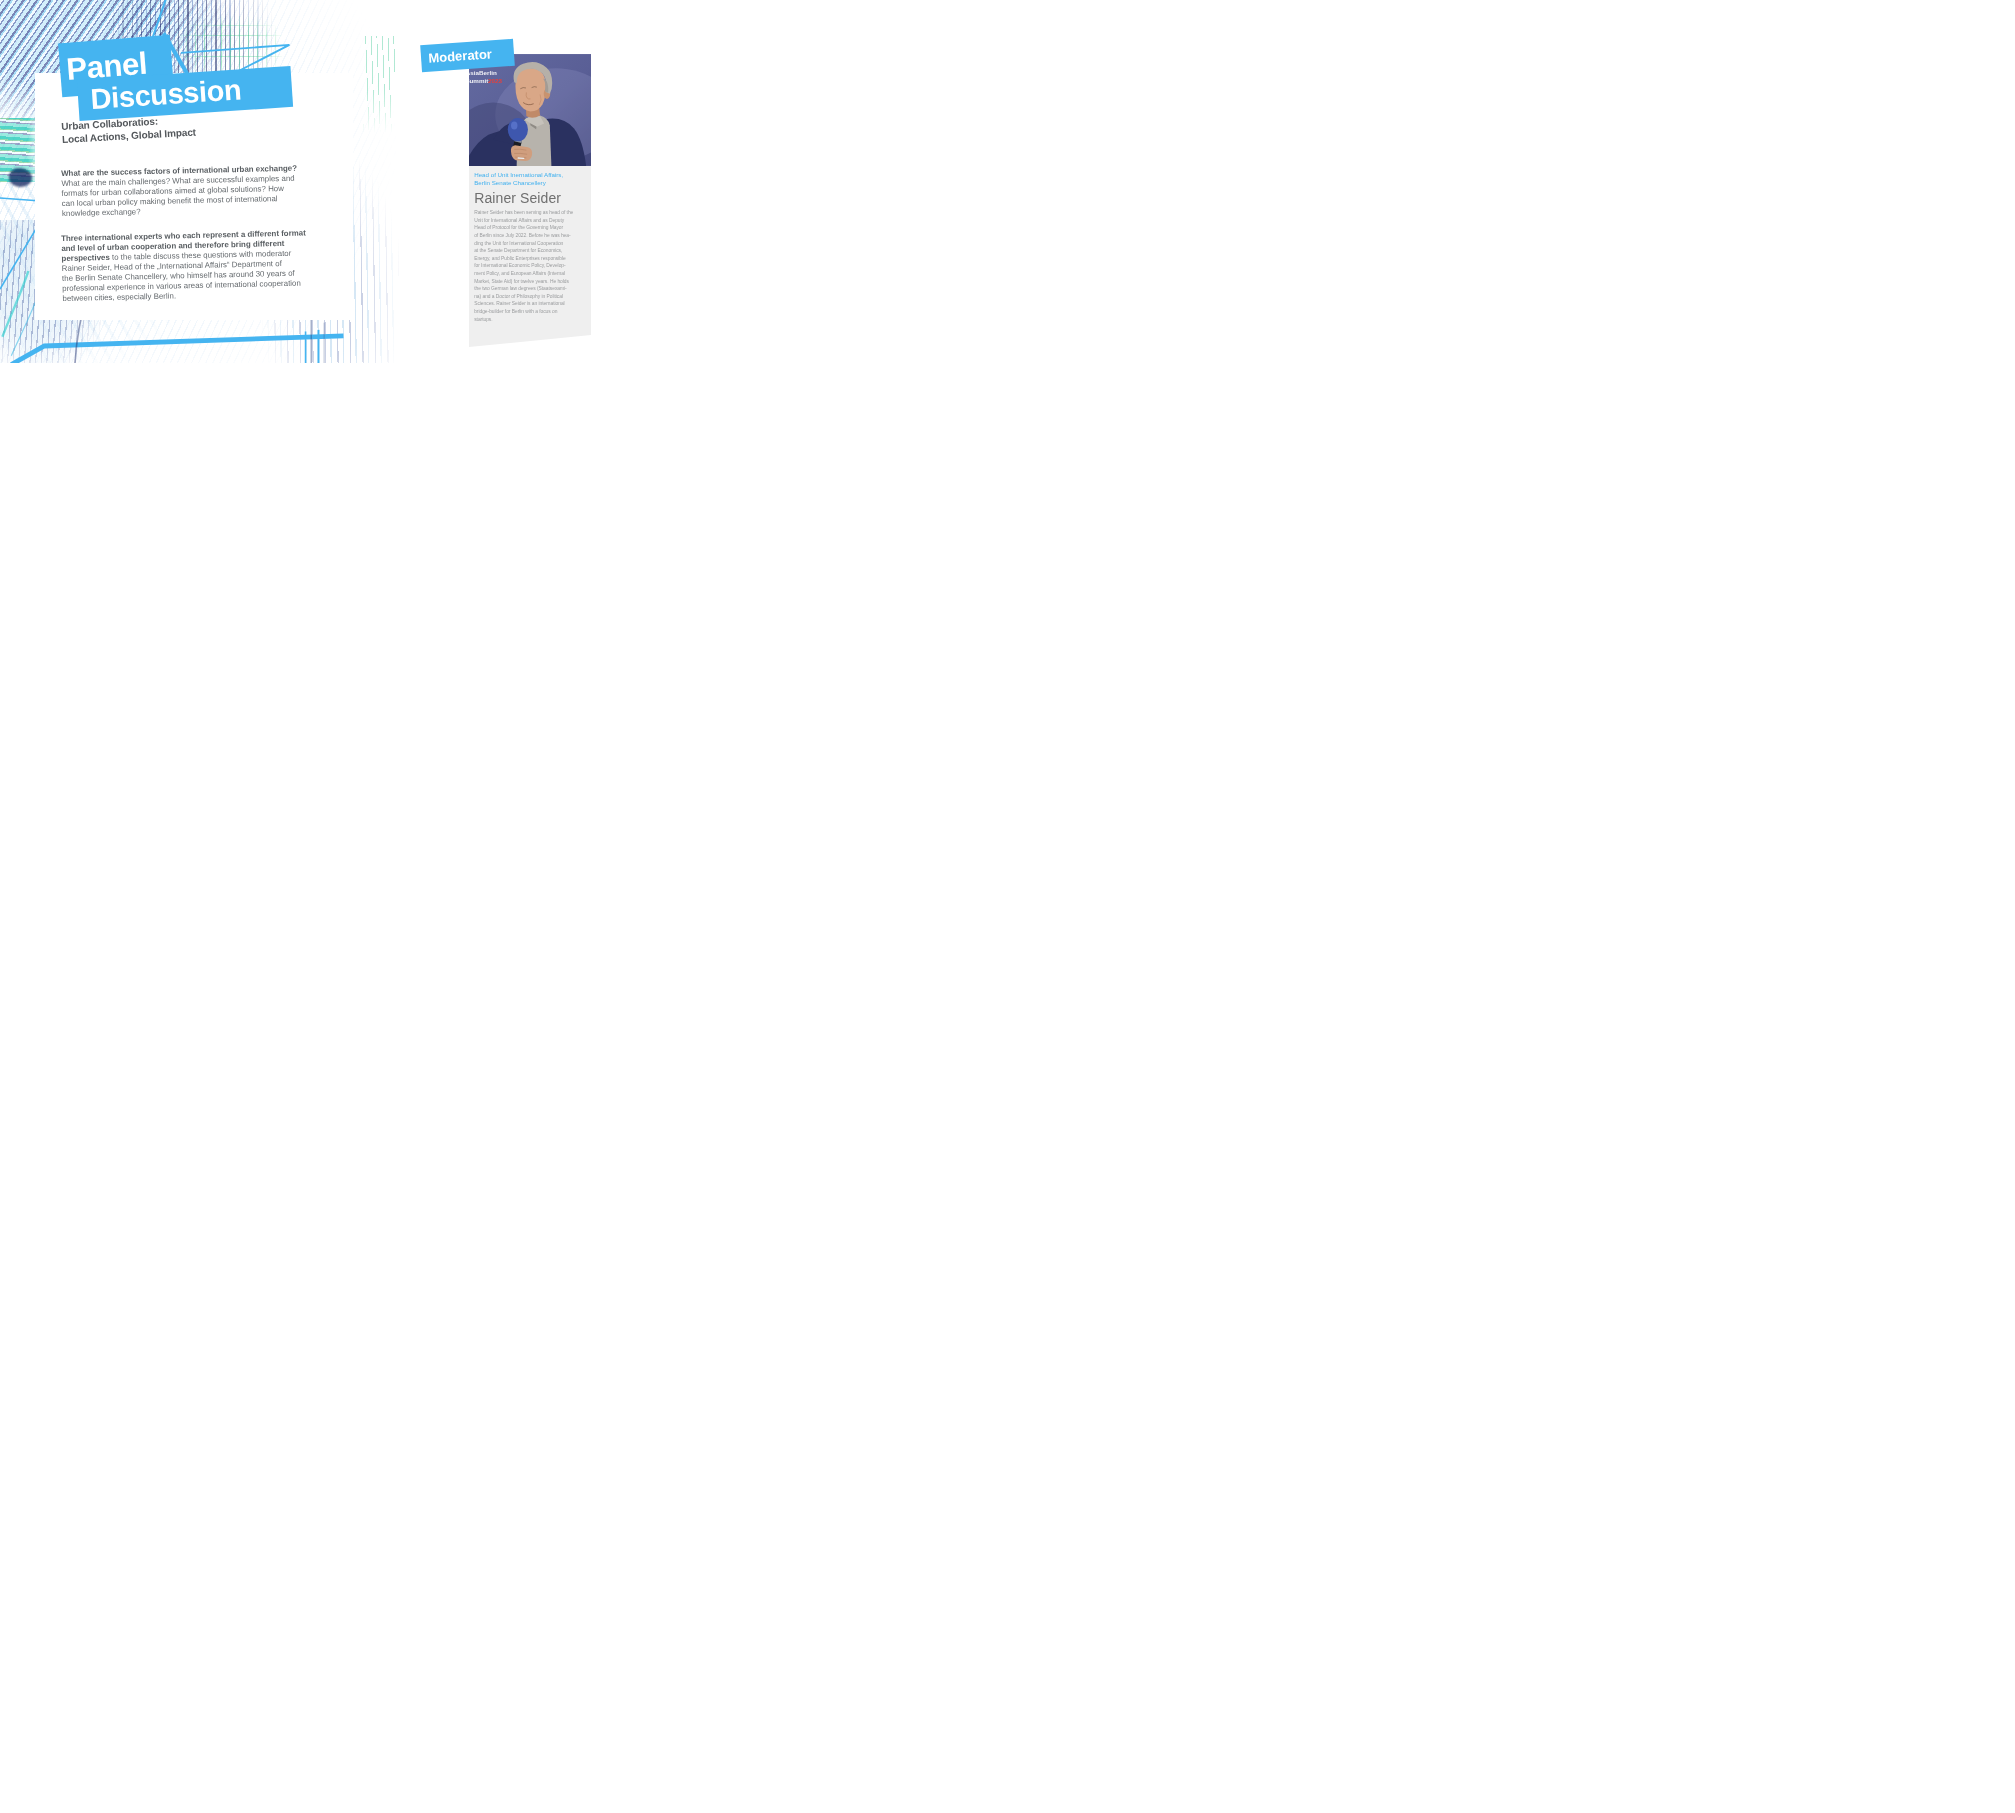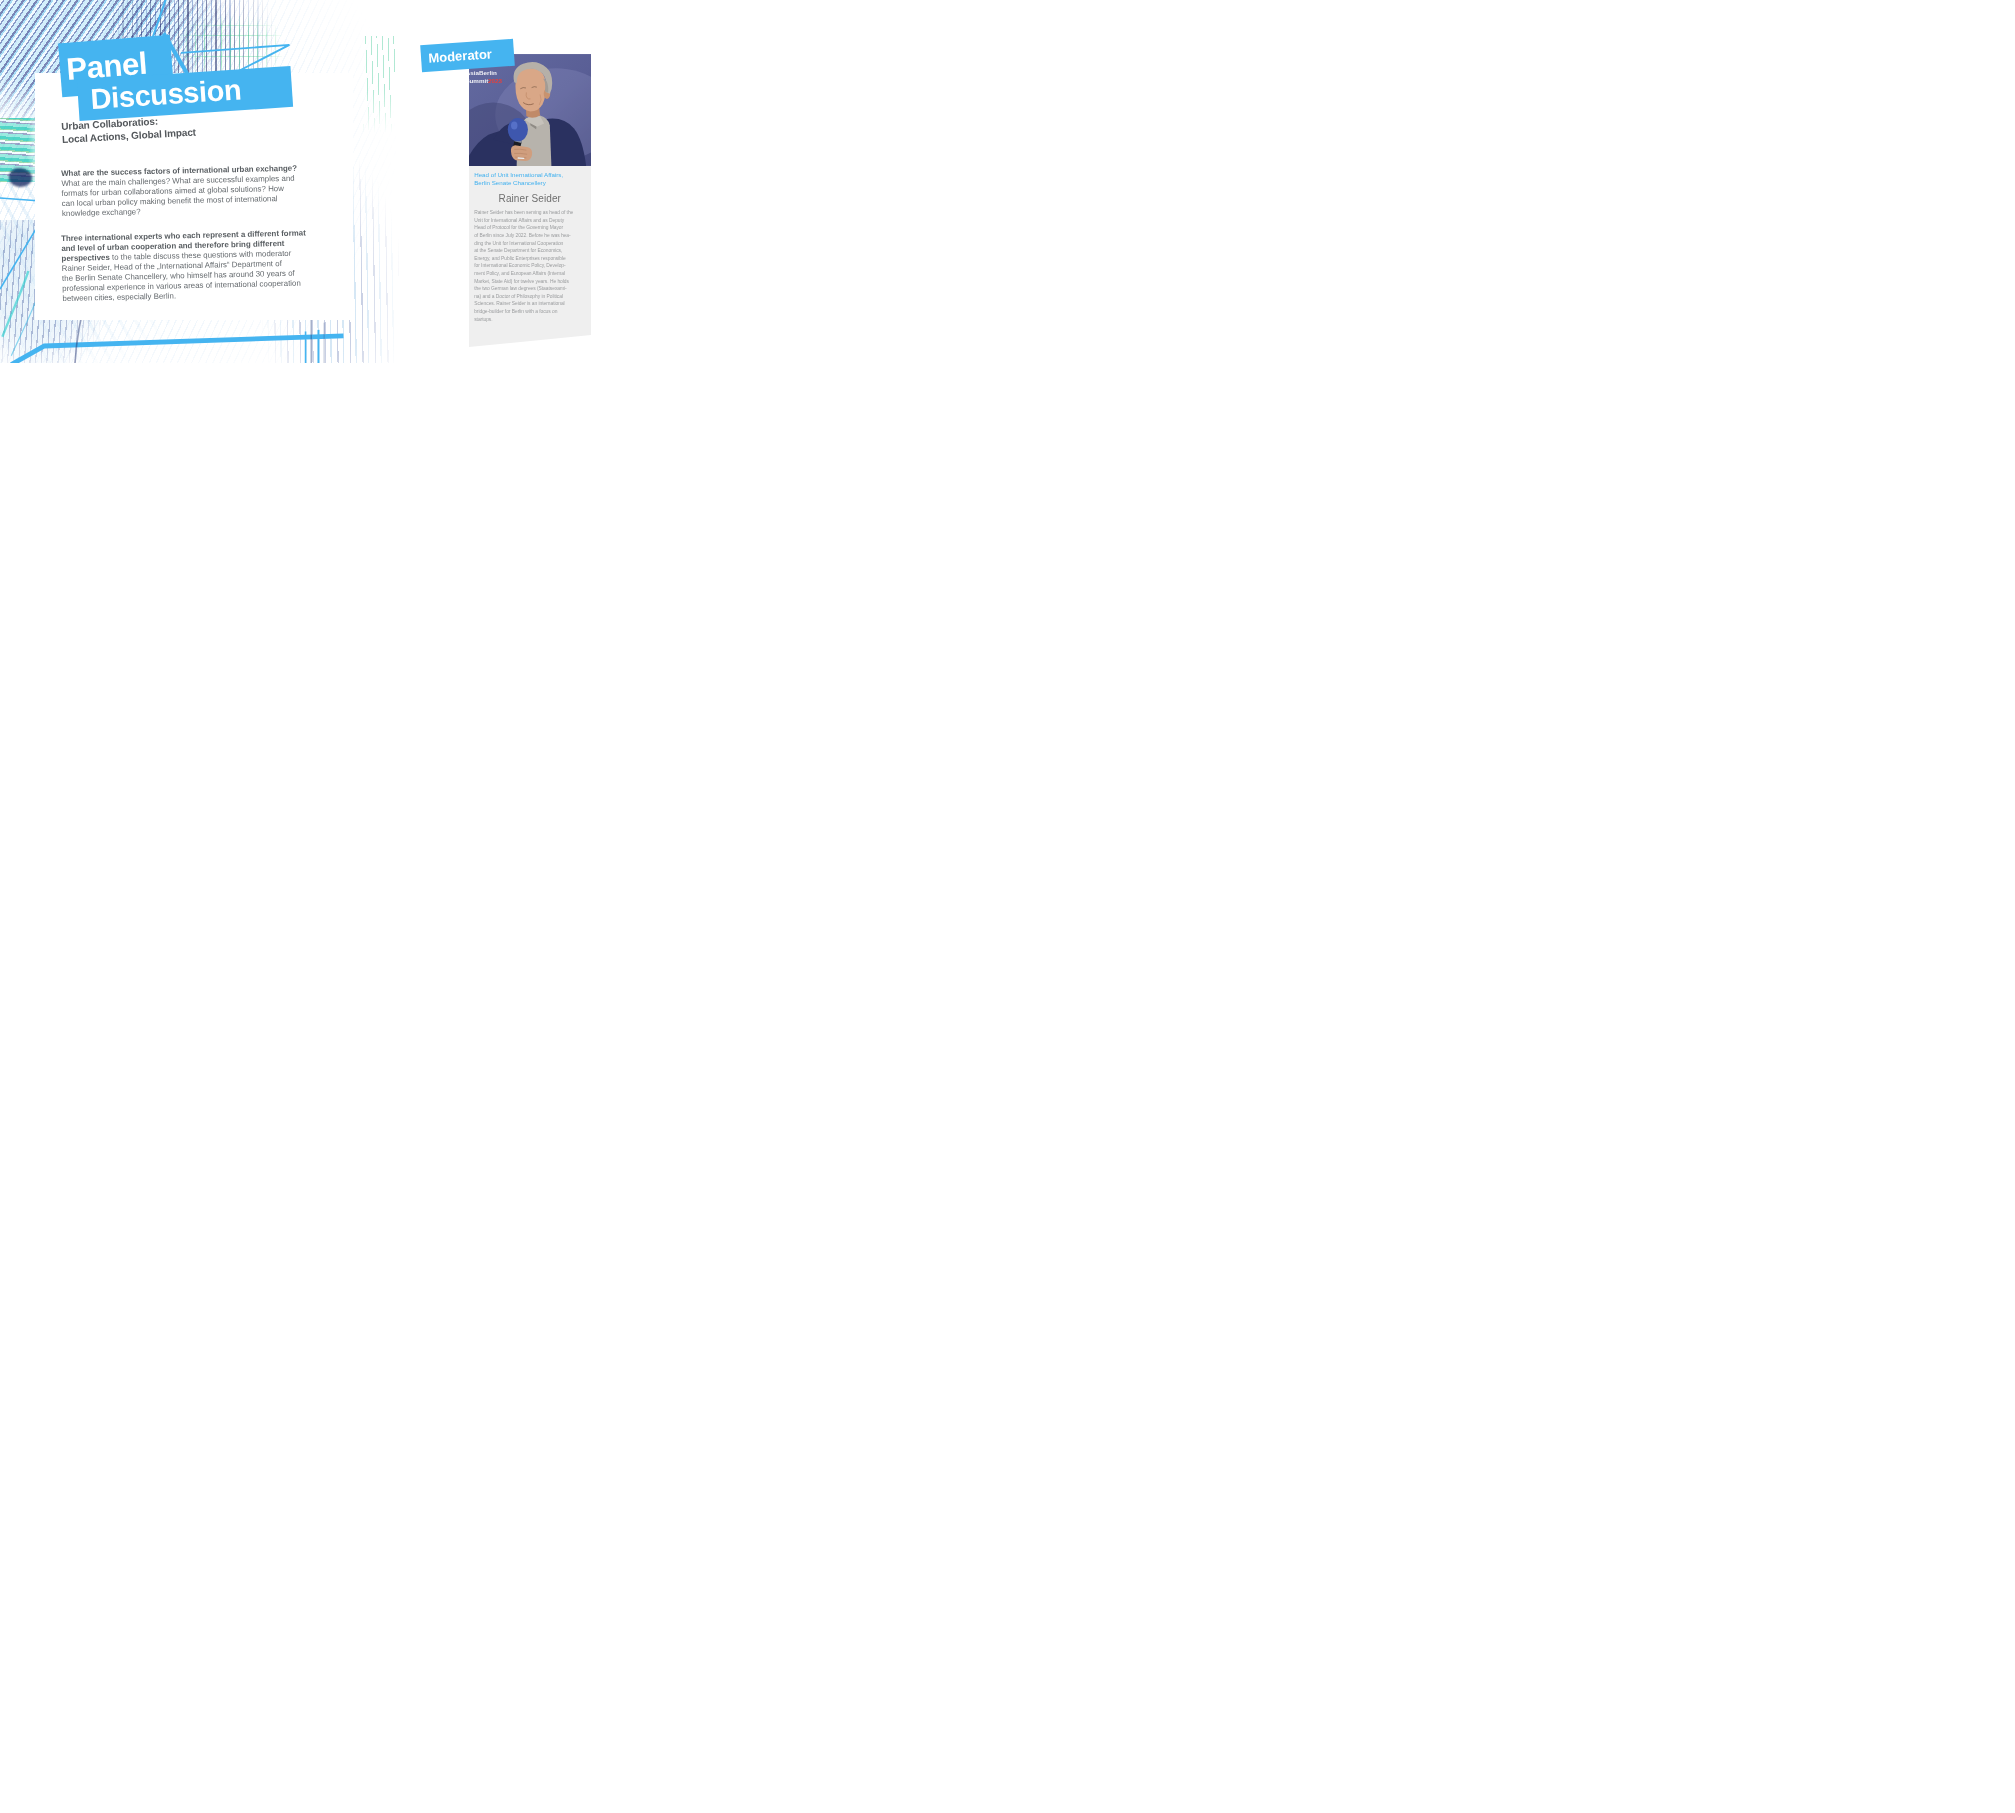--- a/index.html
+++ b/index.html
@@ -126,21 +126,21 @@
     transform:rotate(-4deg);font-size:13px;padding-left:7.3px;z-index:5;
   }
   
   .photo{left:469px;top:54px;width:122px;height:112px;z-index:3;overflow:hidden;}
   .info{
     left:469px;top:165px;width:122px;height:182px;background:#efefef;z-index:2;
     clip-path:polygon(0 0, 100% 0, 100% 170px, 0 100%);
     box-sizing:border-box;padding:5.6px 5.6px 0 5.2px;
   }
   .role{font-size:6.2px;line-height:8px;color:#3fb0ef;}
-  .mod-name{margin-top:5.6px;font-size:10px;line-height:13px;color:#6f6f6f;letter-spacing:0.1px;text-align:center;}
+  .mod-name{margin-top:5.6px;font-size:14px;line-height:13px;color:#6f6f6f;letter-spacing:0.1px;}
   .bio{
     margin-top:4px;font-size:4.9px;line-height:7.6px;color:#9a9c9e;
     letter-spacing:-0.04px;white-space:pre-line;
   }
 </style>
 </head>
 <body>
 
 <div class="stage">
 

